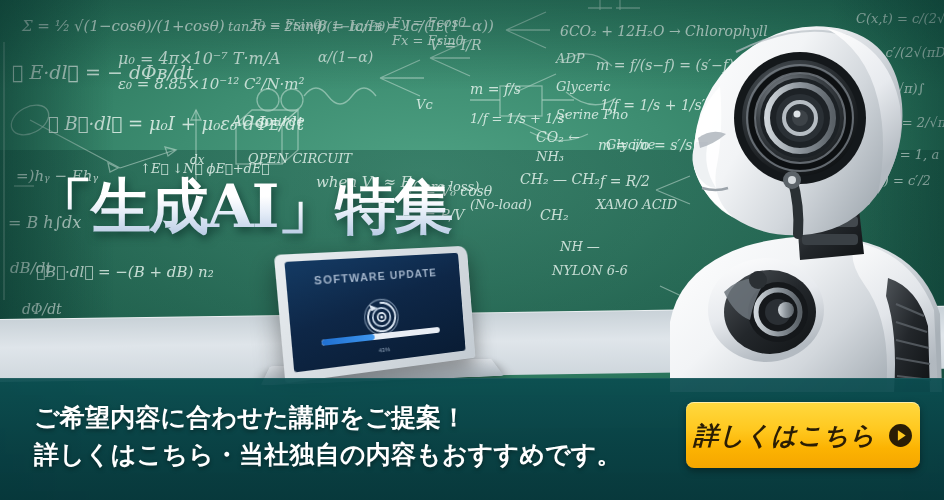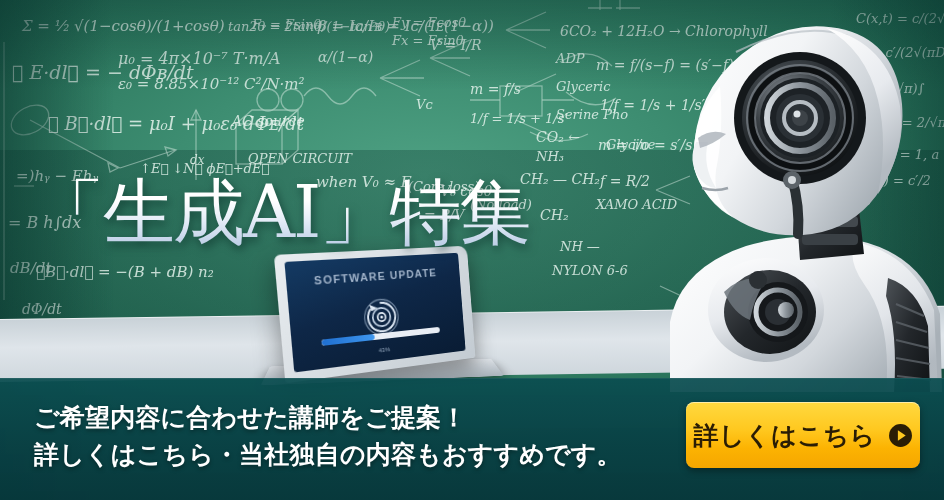--- a/index.html
+++ b/index.html
@@ -85,21 +85,21 @@
     border-radius:3px; box-shadow:0 6px 14px rgba(0,0,0,.35);
   }
 
   
   .robot { position:absolute; right:-6px; top:-8px; width:300px; height:400px; }
 
   
   .headline {
     position:absolute; left:33px; top:176px;
     font-family:"DejaVu Serif","Liberation Serif",serif;
-    font-size:72px; line-height:1; font-weight:400; white-space:nowrap;
+    font-size:60px; line-height:1; font-weight:700; white-space:nowrap;
     background:linear-gradient(to bottom,#ffffff 0%,#ffffff 34%,#e4ecf7 62%,#b9cbe4 100%);
     -webkit-background-clip:text; background-clip:text;
     color:transparent; -webkit-text-fill-color:transparent;
     filter:drop-shadow(2px 4px 5px rgba(0,30,25,.55));
     letter-spacing:-2px;
   }
 
   
   .bottom-bar {
     position:absolute; left:0; right:0; bottom:0; height:122px;
@@ -117,20 +117,21 @@
   .cta {
     position:absolute; left:686px; top:24px; width:234px; height:66px;
     background:linear-gradient(to bottom,#ffd940 0%,#ffc81f 42%,#fcb302 70%,#f5a600 100%);
     border-radius:8px; cursor:pointer;
     box-shadow:0 3px 7px rgba(0,0,0,.38), inset 0 1px 0 rgba(255,255,255,.55);
     display:flex; align-items:center; justify-content:center; gap:12px;
   }
   .cta-label {
     color:#2a1d05; font-weight:bold; font-size:25px; letter-spacing:.5px;
     font-family:"Liberation Sans","DejaVu Sans",sans-serif;
+    font-style:italic;
   }
   .cta-arrow { width:25px; height:25px; flex:0 0 auto; }
 </style>
 </head>
 <body>
 
 <div class="banner">
 
   <div class="board"></div>
   <div class="board-band"></div>

